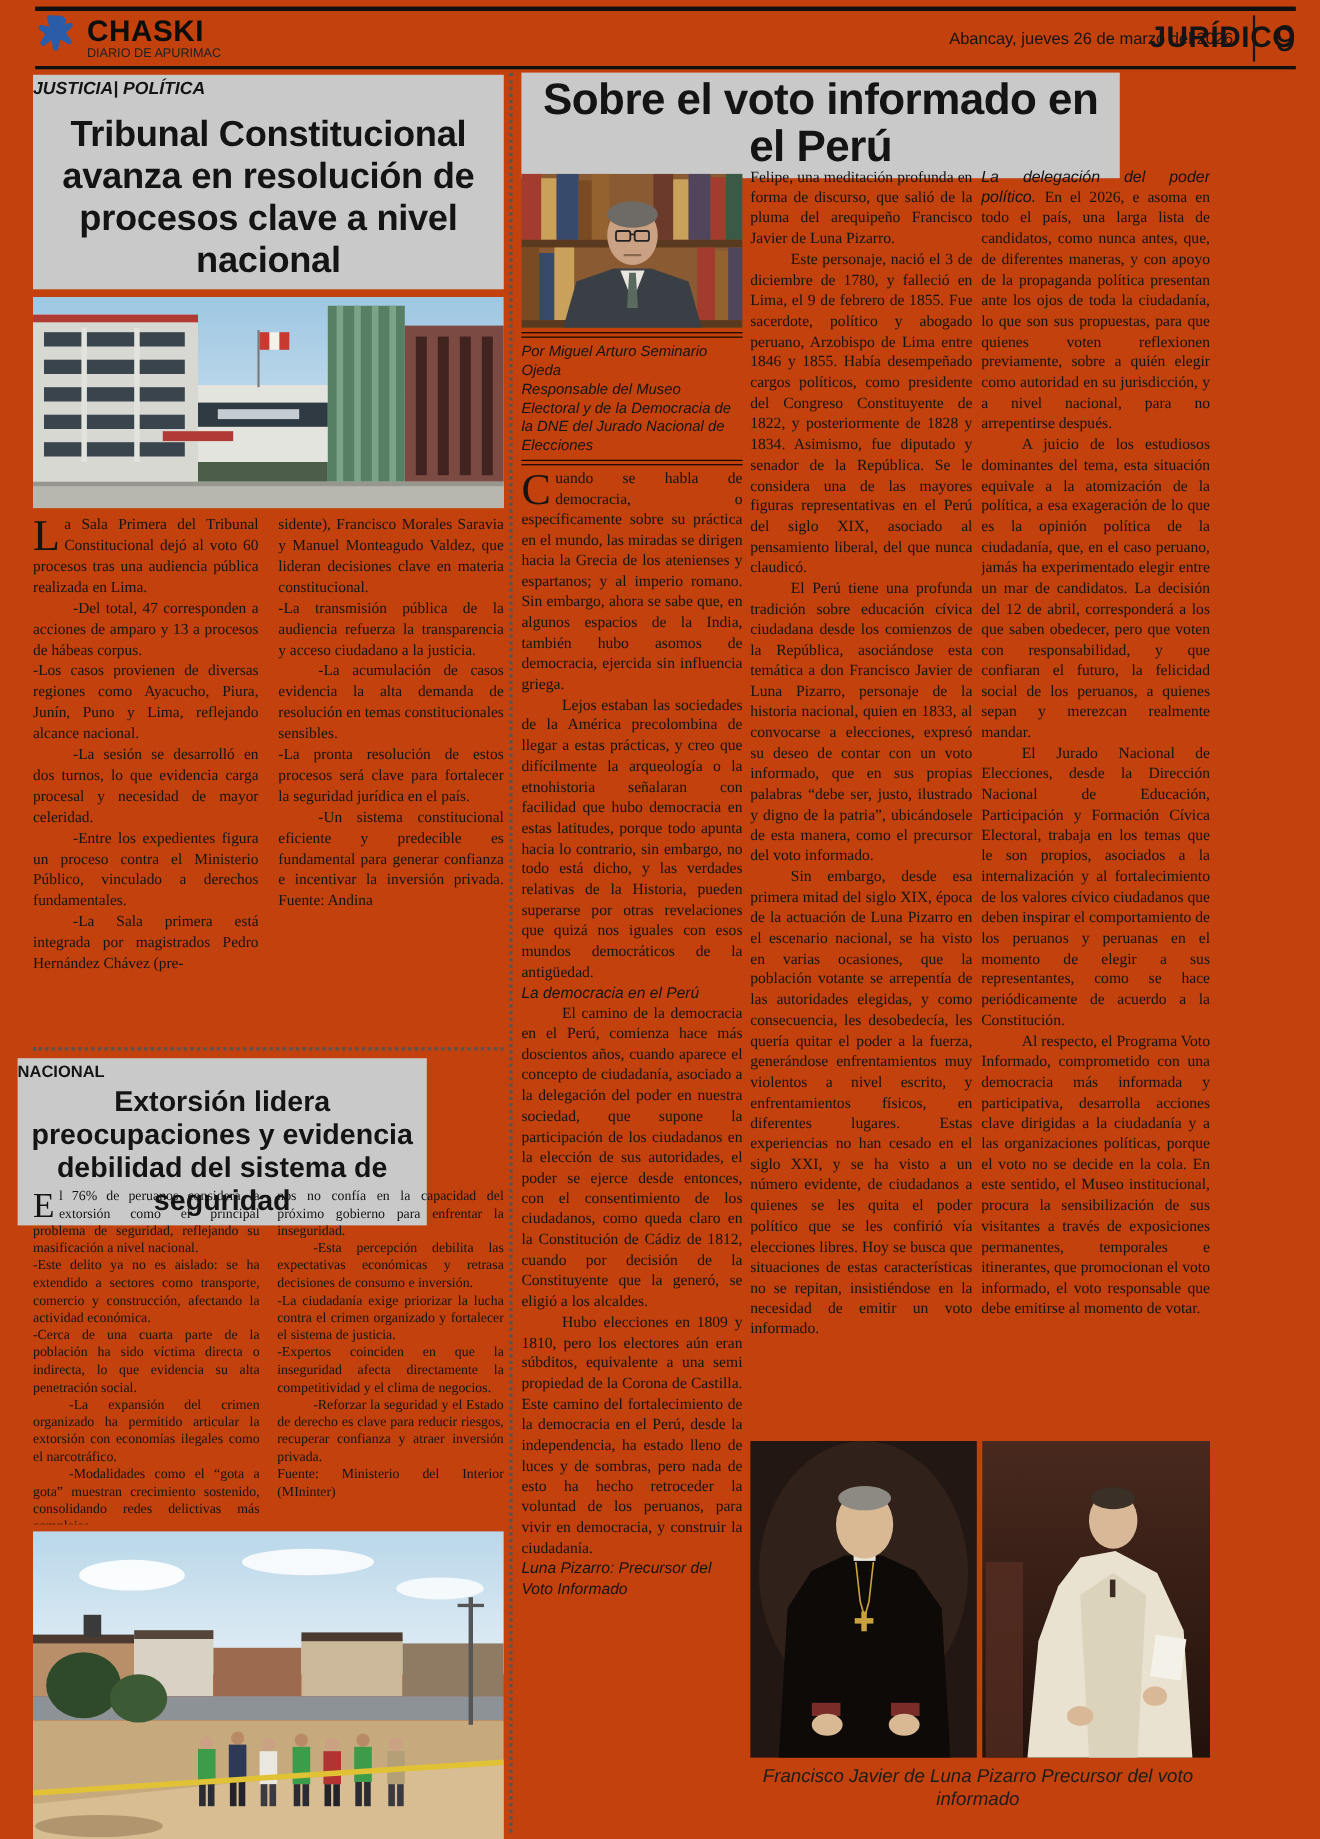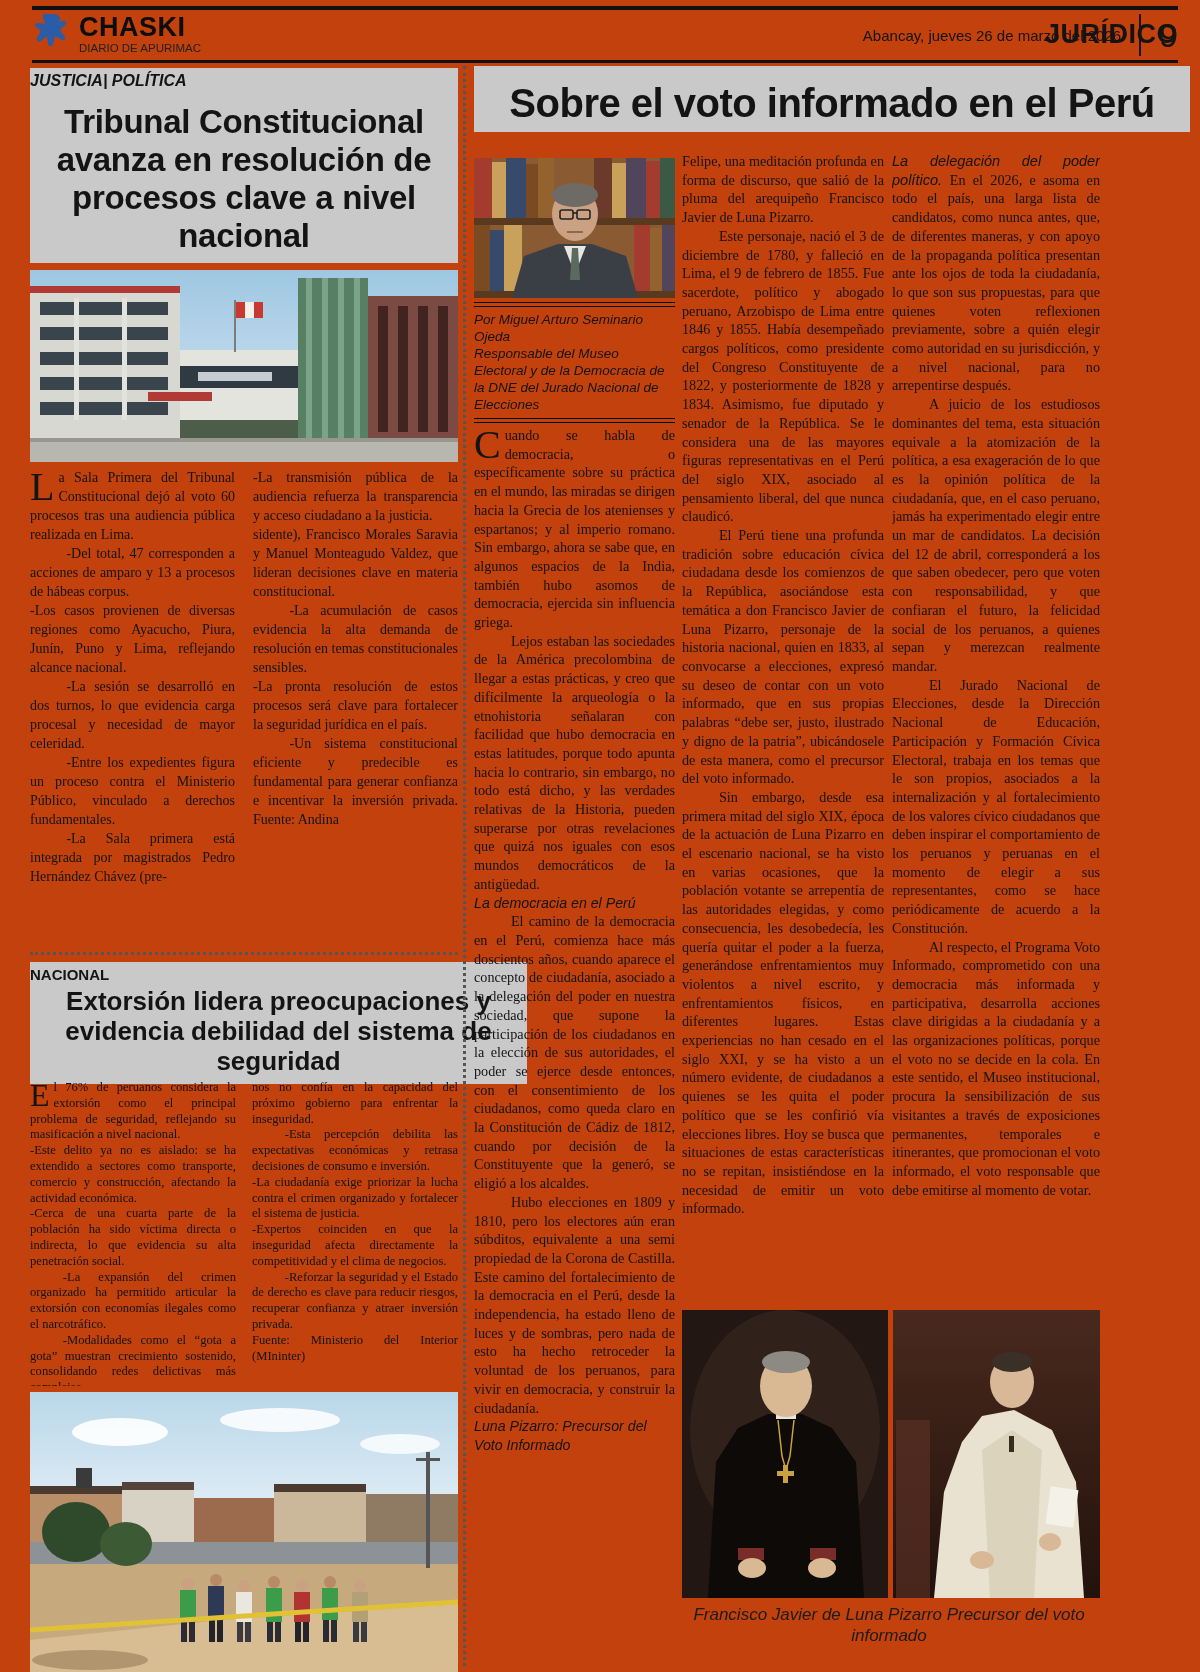--- a/index.html
+++ b/index.html
@@ -30,31 +30,31 @@
   .inline-sub{font:italic 400 14.5px "Liberation Sans",sans-serif;}
   
   .t-headbox{position:absolute;left:30px;top:68px;width:428px;}
   .t-headline{font:700 33px/1.15 "Liberation Sans",sans-serif;text-align:center;letter-spacing:-.3px;margin-top:12px;}
   .t-photo{position:absolute;left:30px;top:270px;width:428px;height:192px;}
   .t-cols{position:absolute;left:30px;top:468px;width:428px;height:478px;display:flex;gap:18px;overflow:hidden;}
   .t-cols .colhalf{flex:1;overflow:hidden;}
   .t-cols .para{font-size:14px;line-height:19px;}
   .hdots{position:absolute;left:30px;top:952px;width:428px;border-top:3px dotted #555;}
   
-  .x-headbox{position:absolute;left:30px;top:962px;width:497px;}
+  .x-headbox{position:absolute;left:16px;top:962px;width:372px;}
   .x-headline{font:700 26px/1.16 "Liberation Sans",sans-serif;text-align:center;margin-top:1px;}
   .x-cols{position:absolute;left:30px;top:1080px;width:428px;height:306px;display:flex;gap:16px;overflow:hidden;}
   .x-cols .colhalf{flex:1;overflow:hidden;}
   .x-cols .para{font-size:12.6px;line-height:15.8px;}
   .x-cols .dropcap{font-size:32px;line-height:27px;}
   .street-photo{position:absolute;left:30px;top:1392px;width:428px;height:280px;}
   
   .vdots{position:absolute;left:463px;top:66px;height:1600px;width:0;border-left:3px dotted #555;}
   
-  .v-headbox{position:absolute;left:474px;top:66px;width:716px;padding:16px 8px 8px;}
+  .v-headbox{position:absolute;left:474px;top:66px;width:544px;padding:4px 8px 8px;}
   .v-headline{font:700 40px/1.05 "Liberation Sans",sans-serif;text-align:center;letter-spacing:-.5px;}
   .colA{position:absolute;left:474px;top:158px;width:201px;}
   .portrait-photo{width:201px;height:140px;display:block;}
   .rule-dbl{border-top:1px solid #000;border-bottom:1px solid #000;height:3px;margin:4px 0 3px;}
   .byline{font:italic 400 13.5px/17px "Liberation Sans",sans-serif;padding:1px 0;}
   .colA-text{height:1266px;overflow:hidden;margin-top:2px;}
   .voto-text .para{font-size:14.2px;line-height:18.7px;}
   .colB{position:absolute;left:682px;top:152px;width:202px;height:1150px;overflow:hidden;}
   .colC{position:absolute;left:892px;top:152px;width:208px;height:1150px;overflow:hidden;}
   .lp-photo{position:absolute;left:682px;top:1310px;width:418px;height:288px;}
@@ -145,22 +145,22 @@
   <div class="t-cols">
     <div class="colhalf">
         <p class="para"><span class="dropcap">L</span>a Sala Primera del Tribunal Constitucional dejó al voto 60 procesos tras una audiencia pública realizada en Lima.</p>
         <p class="para ind">-Del total, 47 corresponden a acciones de amparo y 13 a procesos de hábeas corpus.</p>
         <p class="para">-Los casos provienen de diversas regiones como Ayacucho, Piura, Junín, Puno y Lima, reflejando alcance nacional.</p>
         <p class="para ind">-La sesión se desarrolló en dos turnos, lo que evidencia carga procesal y necesidad de mayor celeridad.</p>
         <p class="para ind">-Entre los expedientes figura un proceso contra el Ministerio Público, vinculado a derechos fundamentales.</p>
         <p class="para ind">-La Sala primera está integrada por magistrados Pedro Hernández Chávez (pre-</p>
       </div>
     <div class="colhalf">
+        <p class="para">sidente), Francisco Morales Saravia y Manuel Monteagudo Valdez, que lideran decisiones clave en materia constitucional.</p>
         <p class="para">-La transmisión pública de la audiencia refuerza la transparencia y acceso ciudadano a la justicia.</p>
-        <p class="para">sidente), Francisco Morales Saravia y Manuel Monteagudo Valdez, que lideran decisiones clave en materia constitucional.</p>
         <p class="para ind">-La acumulación de casos evidencia la alta demanda de resolución en temas constitucionales sensibles.</p>
         <p class="para">-La pronta resolución de estos procesos será clave para fortalecer la seguridad jurídica en el país.</p>
         <p class="para ind">-Un sistema constitucional eficiente y predecible es fundamental para generar confianza e incentivar la inversión privada. Fuente: Andina</p>
       </div>
   </div>
 
   <div class="hdots"></div>
 
   <div class="x-headbox graybox">
     <div class="kicker2">NACIONAL</div>

